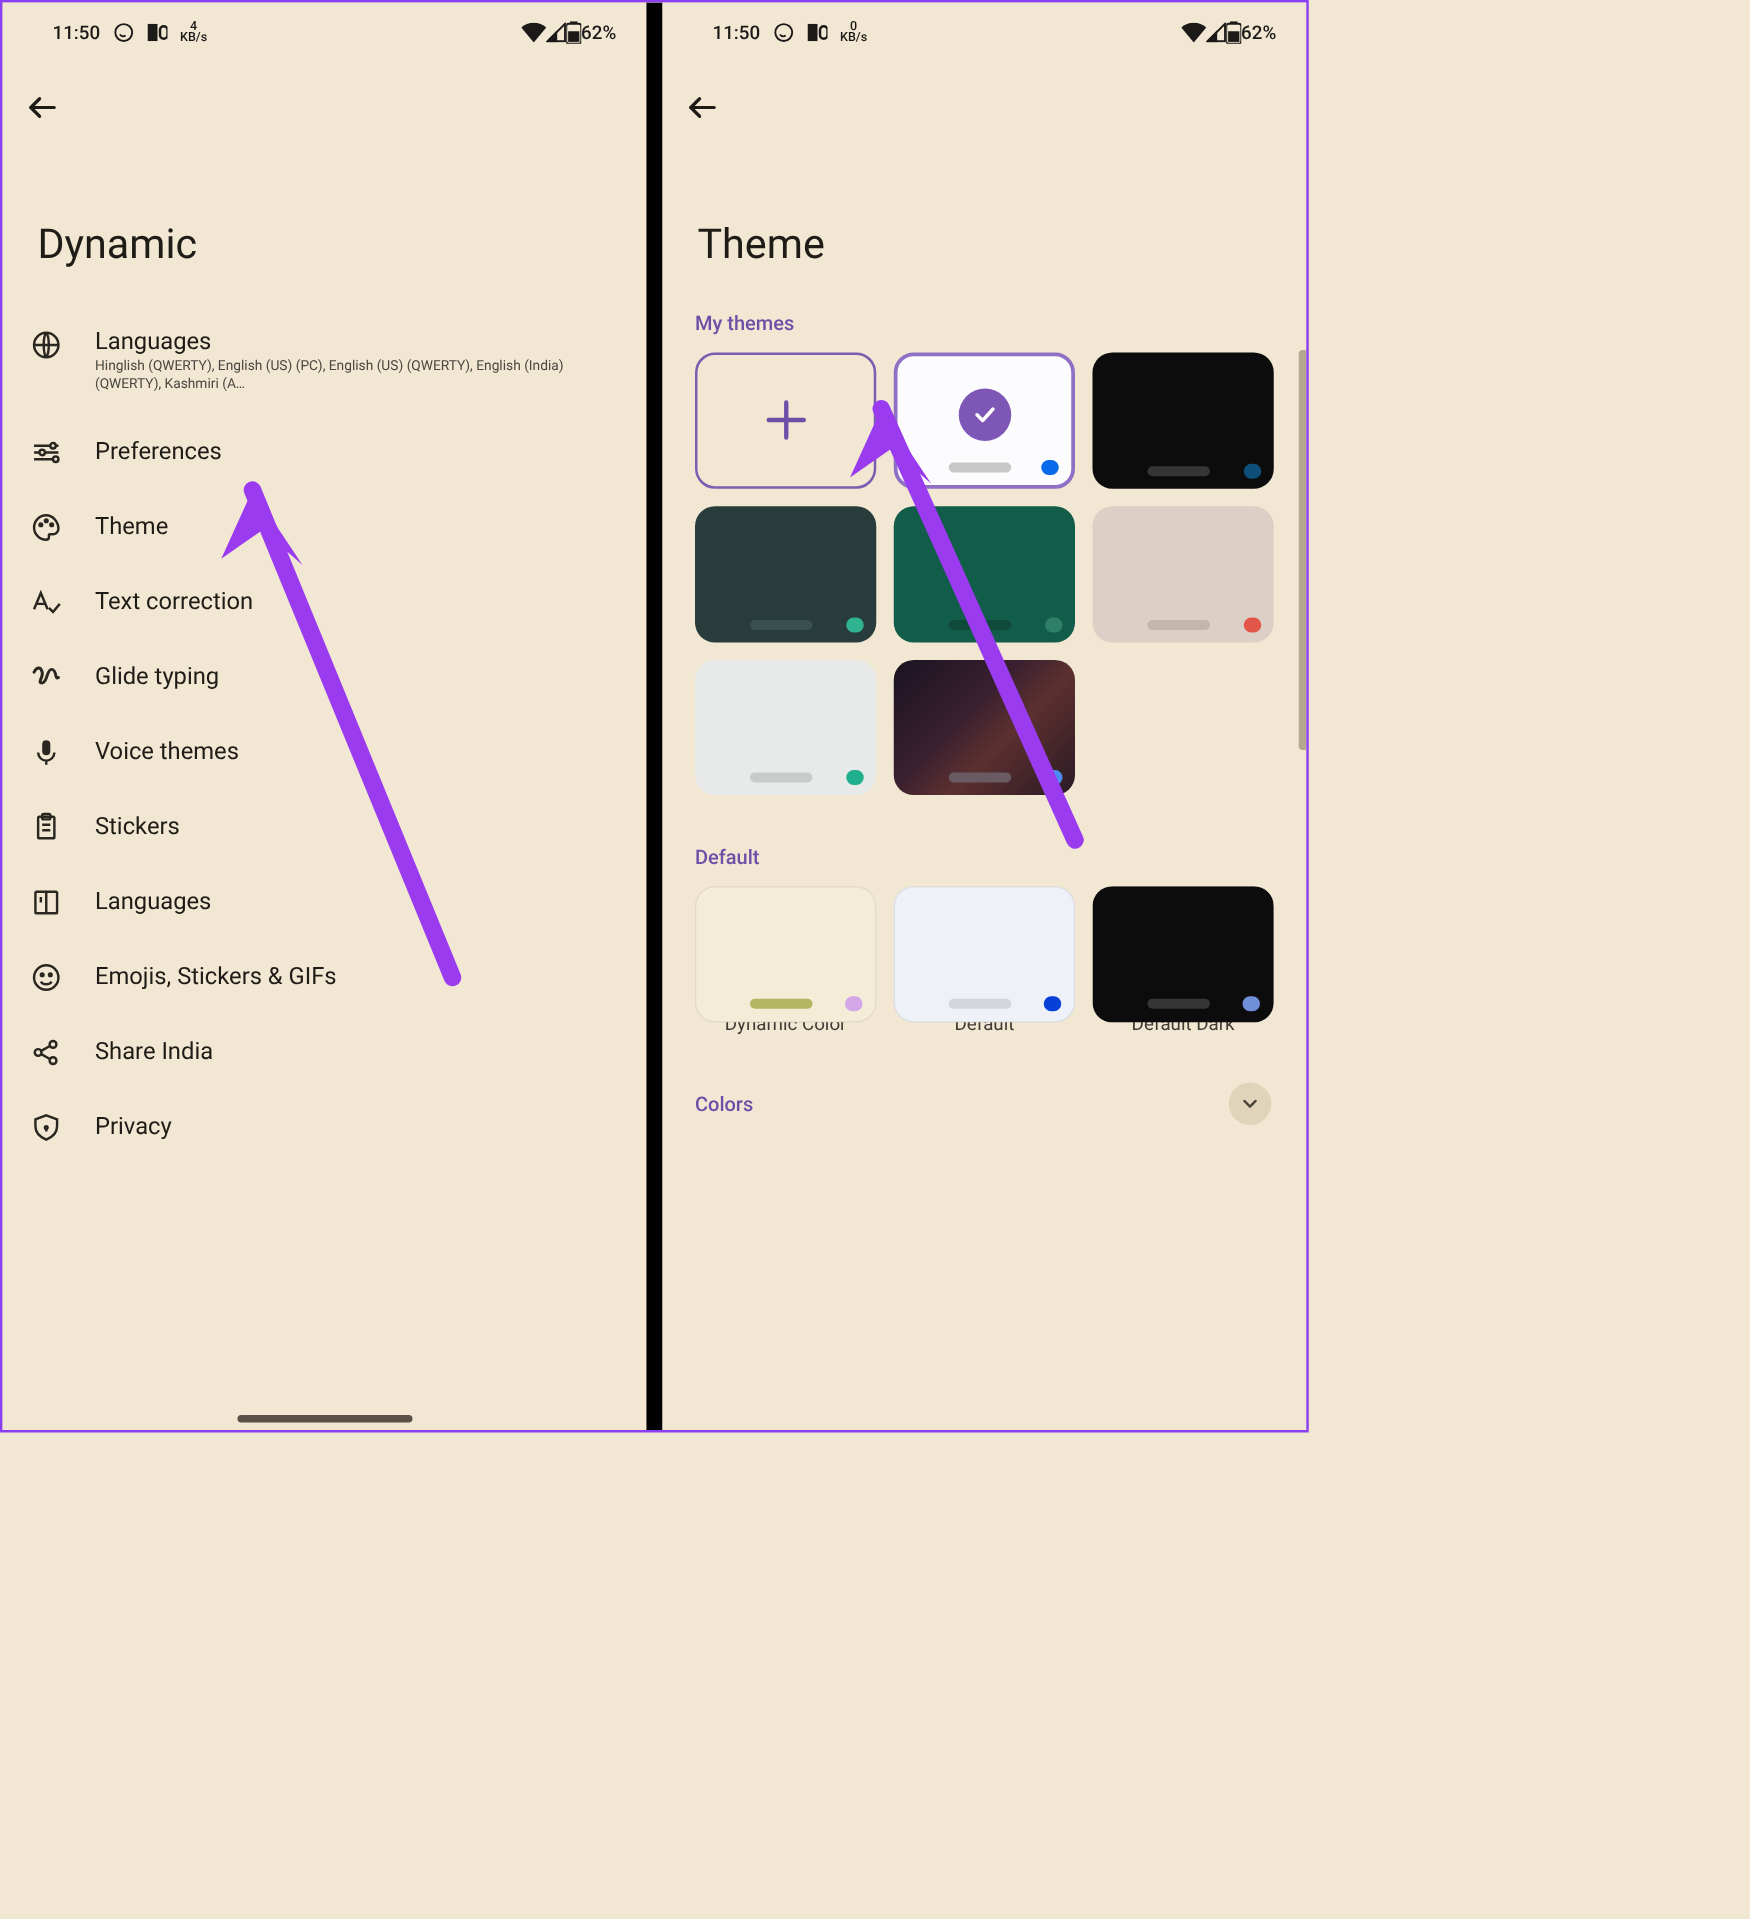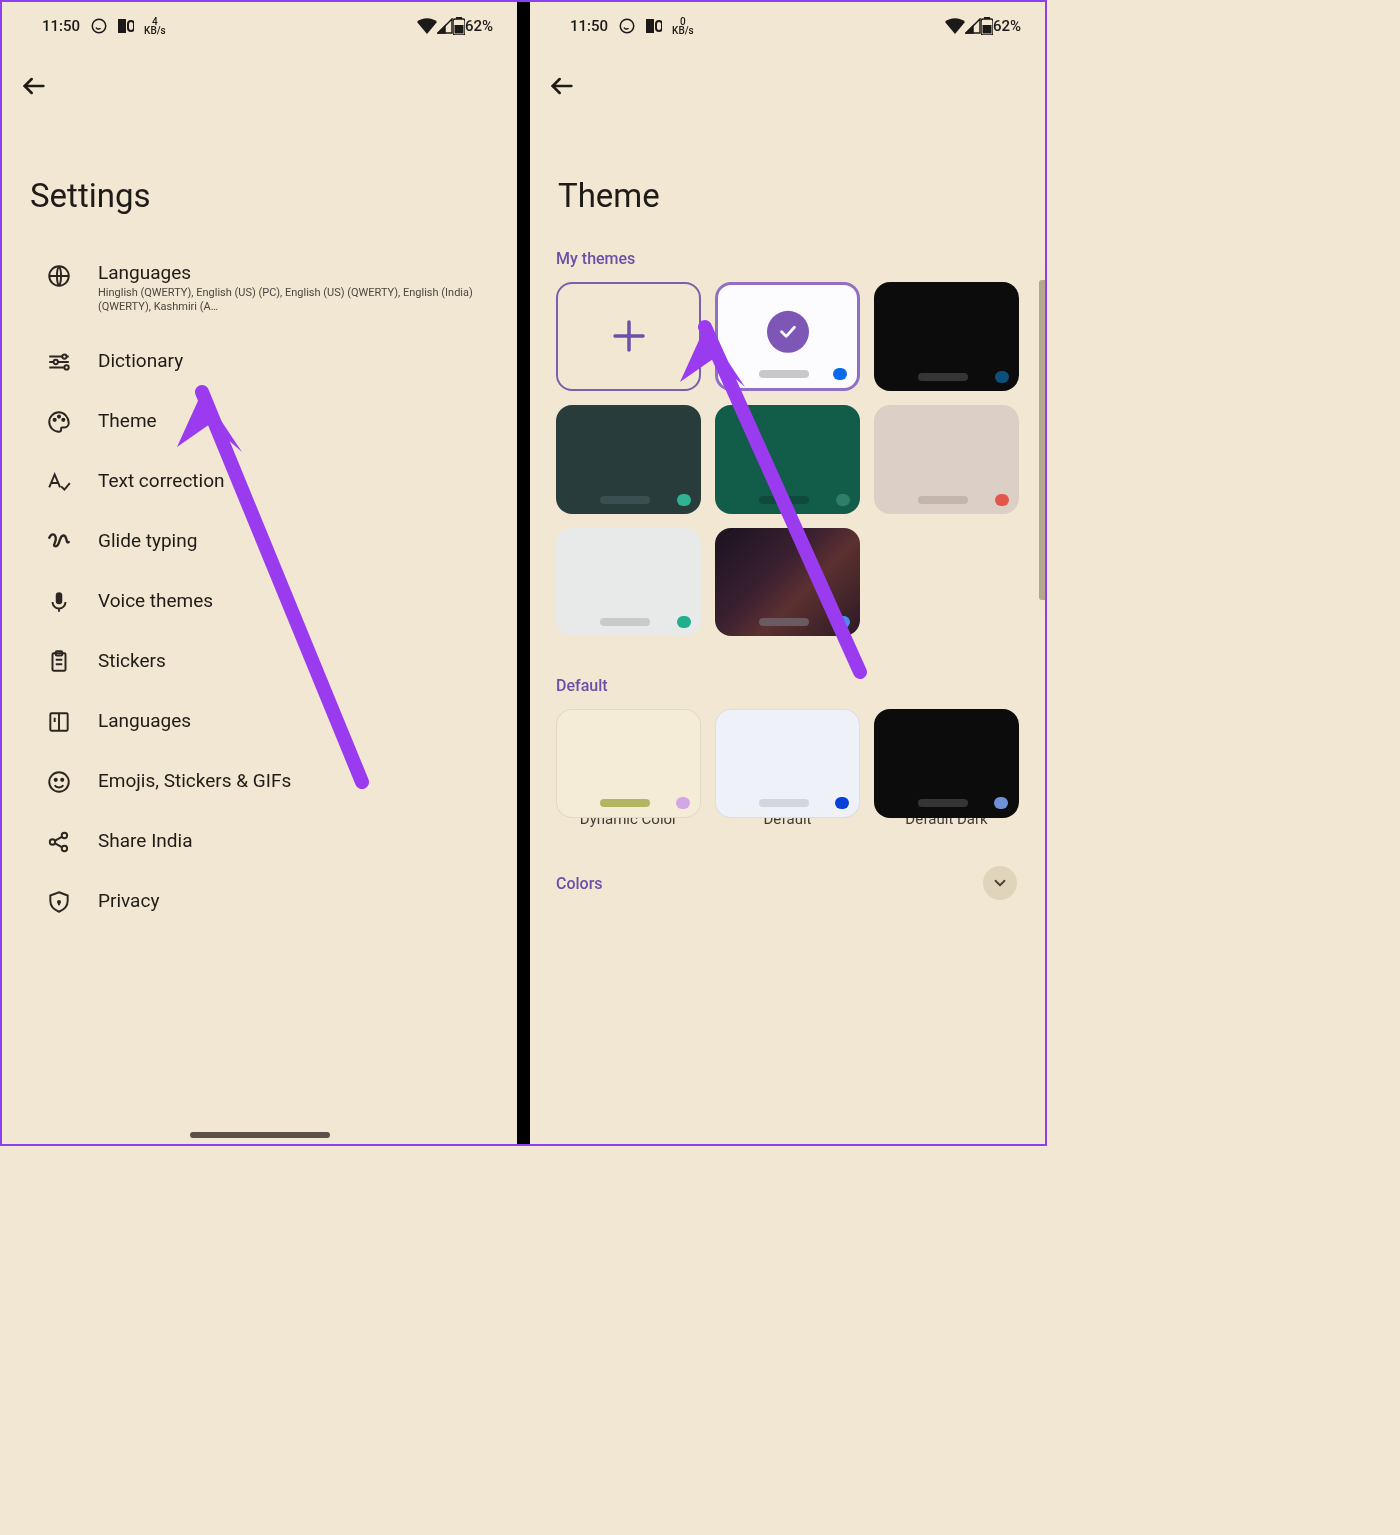--- a/index.html
+++ b/index.html
@@ -42,21 +42,21 @@
   .page-title {
     font-size: 33px;
     font-weight: 400;
     color: #1f1c17;
     padding: 72px 28px 30px 28px;
   }
   
   .setting-item {
     display: flex;
     align-items: flex-start;
-    padding: 16px 44px;
+    padding: 16px 22px;
     gap: 26px;
   }
   .setting-item.center { align-items: center; }
   .setting-icon {
     width: 26px; height: 26px;
     flex-shrink: 0;
     margin-top: 2px;
     color: #2a2721;
   }
   .setting-text { flex: 1; min-width: 0; }
@@ -167,42 +167,42 @@
     </div>
   </div>
 
   <div class="back-row">
     <svg class="back-arrow" viewBox="0 0 24 24" fill="none" stroke="#1f1c17" stroke-width="2.2" stroke-linecap="round" stroke-linejoin="round">
         <path d="M20 12H4"></path>
         <path d="M10 6L4 12l6 6"></path>
       </svg>
   </div>
 
-  <h1 class="page-title">Settings</h1>
+  <h1 class="page-title">Dynamic</h1>
 
   <div class="setting-item">
     <svg class="setting-icon" viewBox="0 0 24 24" fill="none" stroke="currentColor" stroke-width="1.8">
         <circle cx="12" cy="12" r="9"></circle>
         <path d="M3 12h18M12 3c2.5 3 2.5 15 0 18M12 3c-2.5 3-2.5 15 0 18"></path>
       </svg>
     <div class="setting-text">
       <div class="setting-label">Languages</div>
       <div class="setting-sub">Hinglish (QWERTY), English (US) (PC), English (US) (QWERTY), English (India) (QWERTY), Kashmiri (A…</div>
     </div>
   </div>
 
   <div class="setting-item center">
     <svg class="setting-icon" viewBox="0 0 24 24" fill="none" stroke="currentColor" stroke-width="1.8">
         <path d="M3 7h12M19 7h2M3 12h4M11 12h10M3 17h14M21 17h0"></path>
         <circle cx="17" cy="7" r="2"></circle>
         <circle cx="9" cy="12" r="2"></circle>
         <circle cx="19" cy="17" r="2"></circle>
       </svg>
     <div class="setting-text">
-        <div class="setting-label">Dictionary</div>
+        <div class="setting-label">Preferences</div>
       </div>
   </div>
 
   <div class="setting-item center">
     <svg class="setting-icon" viewBox="0 0 24 24" fill="none" stroke="currentColor" stroke-width="1.8">
         <path d="M12 3a9 9 0 1 0 0 18c1.5 0 2-1 2-2s-.5-2 1-2h2a4 4 0 0 0 4-4c0-5-4-10-9-10z"></path>
         <circle cx="8" cy="10" r="1" fill="currentColor"></circle>
         <circle cx="12" cy="7" r="1" fill="currentColor"></circle>
         <circle cx="16" cy="10" r="1" fill="currentColor"></circle>
       </svg>

